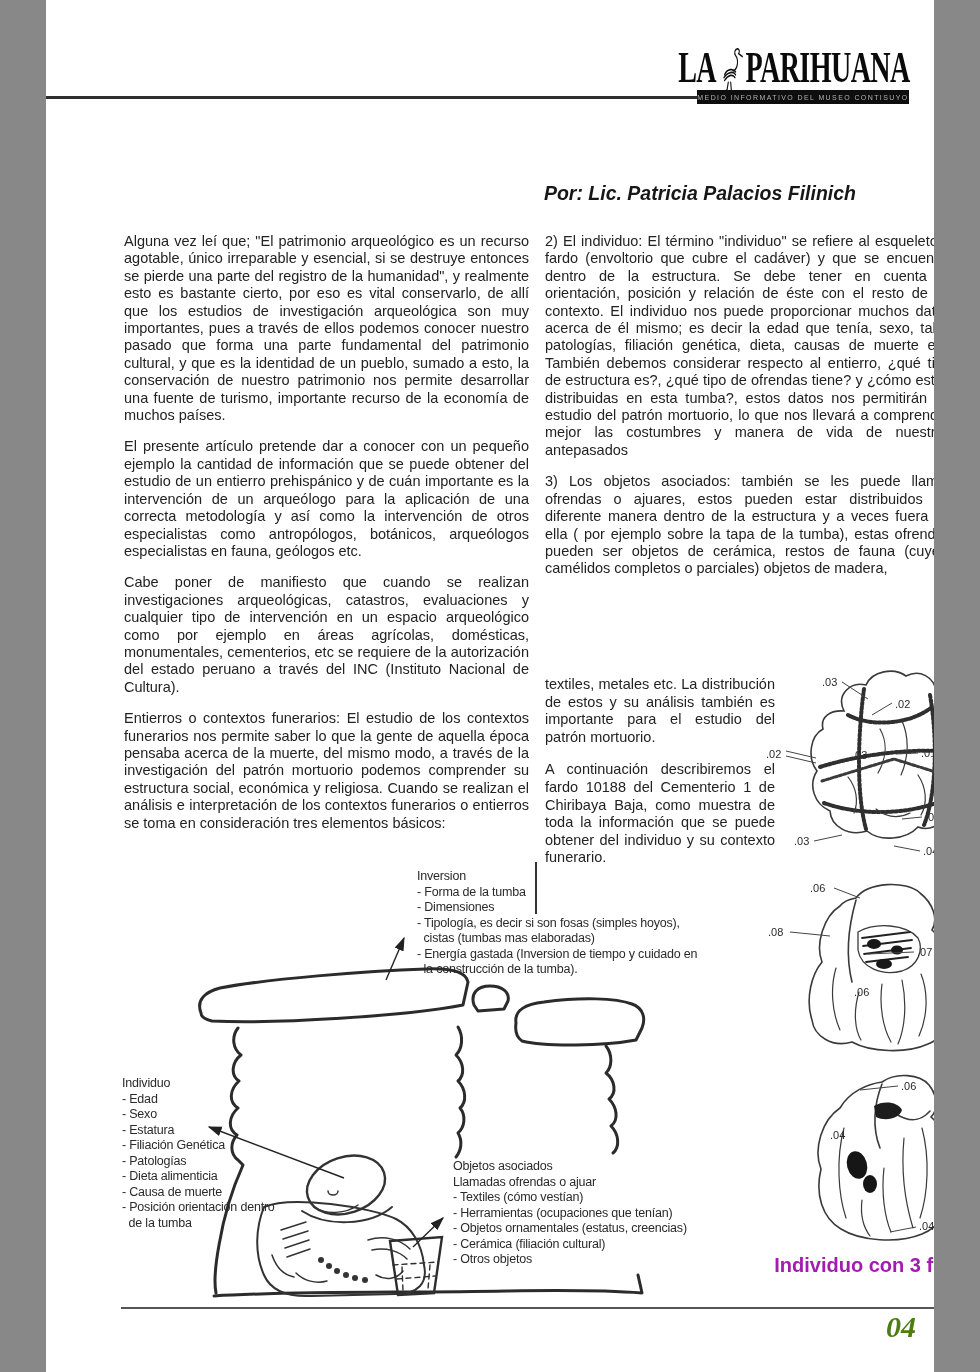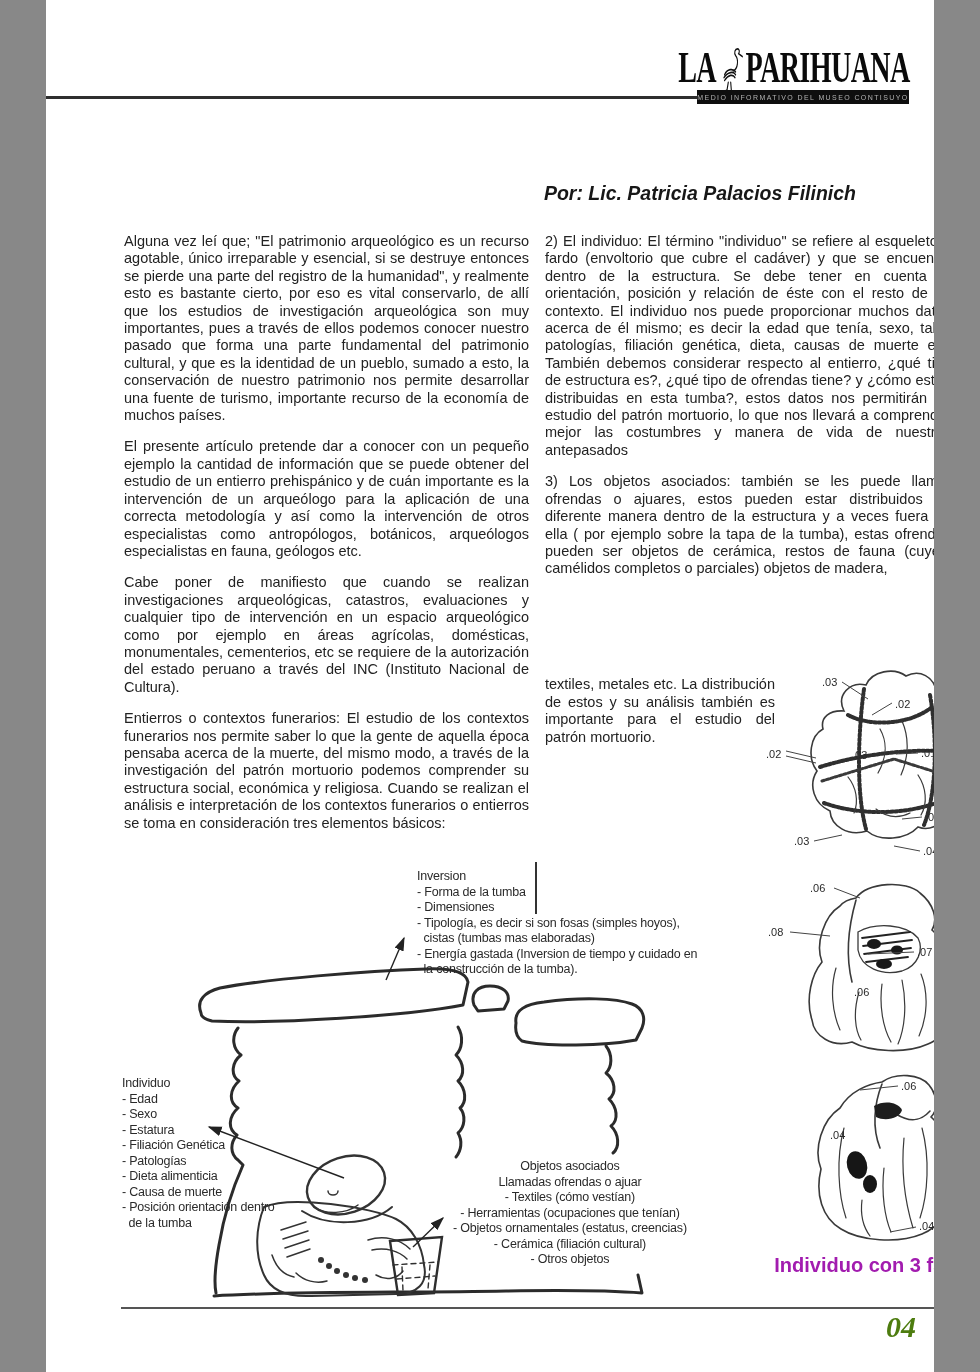--- a/index.html
+++ b/index.html
@@ -44,21 +44,21 @@
   .col-narrow{
     position:absolute;left:499px;top:666px;width:230px;font-size:14.5px;
     line-height:17.6px;text-align:justify;color:#222;margin-top:10px;
   }
   .col-narrow p{margin:0 0 15px 0;}
   
   .diag-block{position:absolute;font-size:12.5px;line-height:15.5px;color:#2a2a2a;letter-spacing:-0.2px;}
   .diag-line{white-space:pre;}
   .db-estructura{left:371px;top:869px;}
   .db-individuo{left:76px;top:1076px;}
-  .db-objetos{left:407px;top:1159px;text-align:center;}
+  .db-objetos{left:407px;top:1159px;}
   .vdivider{position:absolute;left:489px;top:862px;width:2px;height:52px;background:#333;}
   
   .tomb-svg{position:absolute;left:60px;top:855px;width:620px;height:460px;}
   .fig1{position:absolute;left:718px;top:663px;width:262px;height:217px;}
   .fig2{position:absolute;left:718px;top:876px;width:262px;height:198px;}
   .fig3{position:absolute;left:718px;top:1070px;width:262px;height:182px;}
   .fig-caption{
     position:absolute;left:705px;top:1253px;width:250px;text-align:center;
     font-weight:700;font-size:20px;line-height:24px;color:#a21caf;
   }
@@ -102,20 +102,21 @@
     <p>Cabe poner de manifiesto que cuando se realizan investigaciones arqueológicas, catastros, evaluaciones y cualquier tipo de intervención en un espacio arqueológico como por ejemplo en áreas agrícolas, domésticas, monumentales, cementerios, etc se requiere de la autorización del estado peruano a través del INC (Instituto Nacional de Cultura).</p>
     <p>Entierros o contextos funerarios:  El estudio de los contextos funerarios nos permite saber lo que la gente de aquella época pensaba acerca de la muerte, del mismo modo, a través de la investigación del patrón mortuorio podemos comprender su estructura social, económica y religiosa. Cuando se realizan el análisis e interpretación de los contextos funerarios o entierros se toma en consideración tres elementos básicos:</p>
   </div>
 
   <div class="col col-right">
     <p>2) El individuo: El término  "individuo" se refiere al esqueleto o fardo (envoltorio que cubre el cadáver) y que se encuentra dentro de la estructura. Se debe tener en cuenta la orientación, posición y relación de éste con el resto de su contexto. El individuo nos puede proporcionar muchos datos acerca de él mismo; es decir la edad que tenía, sexo, talla, patologías, filiación genética, dieta, causas de muerte etc. También debemos considerar respecto al entierro,  ¿qué tipo de estructura es?, ¿qué tipo de ofrendas tiene? y ¿cómo están distribuidas en esta tumba?, estos datos nos permitirán un estudio del patrón mortuorio, lo que nos llevará a comprender mejor las costumbres y manera de vida de nuestros antepasados</p>
     <p>3) Los objetos asociados: también se les puede llamar ofrendas o ajuares, estos pueden estar distribuidos de diferente manera dentro de la estructura y a veces fuera de ella ( por ejemplo sobre la tapa de la tumba), estas ofrendas pueden ser objetos de cerámica, restos de fauna (cuyes, camélidos completos o parciales) objetos de madera,</p>
   </div>
   <div class="col-narrow">
     <p>textiles, metales etc.  La distribución de estos y su análisis también es importante para el estudio del patrón mortuorio.</p>
+    <p>A continuación describiremos el fardo 10188 del Cementerio 1 de Chiribaya Baja, como muestra de toda la información que se puede obtener del individuo y su contexto funerario.</p>
   </div>
 
   <div class="vdivider"></div>
 
   <svg class="tomb-svg" viewBox="0 0 620 460">
     <defs>
       <marker id="ah" markerWidth="12" markerHeight="10" refX="9" refY="3.5" orient="auto">
         <path d="M0,0 L10,3.5 L0,7 Z" fill="#222"></path>
       </marker>
     </defs>

